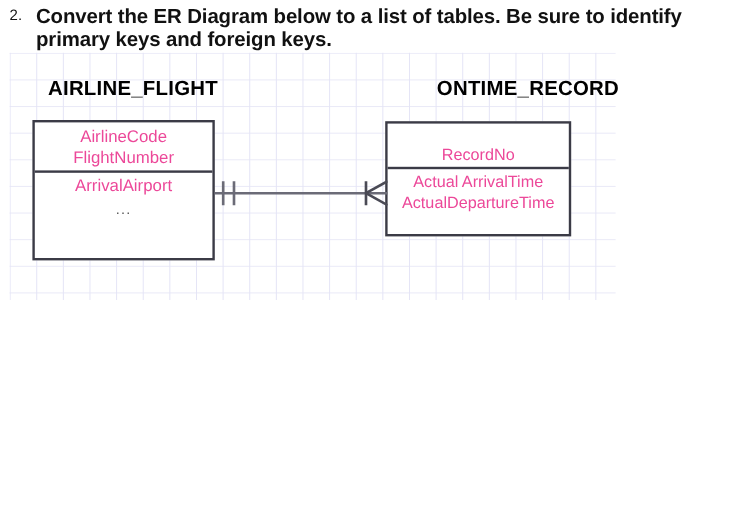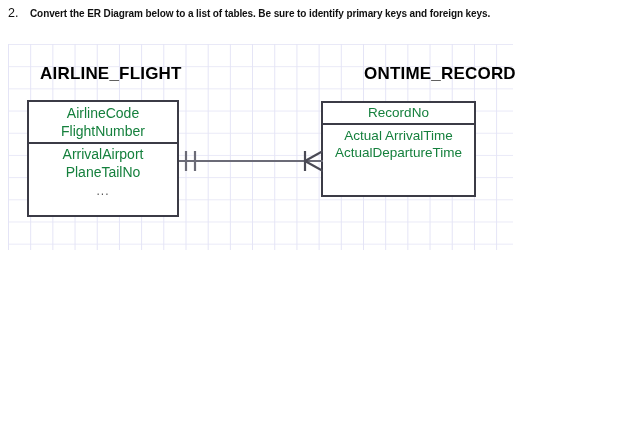--- a/index.html
+++ b/index.html
@@ -27,21 +27,21 @@
   }
   #question .q-num {
     font-size: 12.5px;
     font-weight: 400;
     line-height: 19px;
     width: 22px;
     flex: 0 0 22px;
     color: #111;
   }
   #question .q-text {
-    font-size: 10px;
+    font-size: 17px;
     font-weight: bold;
     line-height: 19px;
     color: #111;
     letter-spacing: -0.1px;
   }
 
   
   #canvas {
     position: absolute;
     left: 8px;
@@ -83,38 +83,38 @@
     padding: 2px 6px;
     text-align: center;
   }
   .entity-section.key-section {
     border-bottom: 2px solid #3b3b46;
   }
   .attr {
     font-size: 14px;
     line-height: 17.5px;
     white-space: nowrap;
-    color: #15803d;
+    color: #ec4899;
   }
   .attr.ellipsis {
     font-size: 12px;
     line-height: 20px;
     color: #555;
     letter-spacing: 1px;
   }
 
   
   #entity-airline-flight-title { left: 40px; top: 64px; }
   #entity-airline-flight-box   { left: 27px; top: 100px; width: 152px; height: 117px; }
   #entity-airline-flight-box .key-section { height: 42px; padding-top: 3px; }
 
   
   #entity-ontime-record-title { left: 364px; top: 64px; }
   #entity-ontime-record-box   { left: 321px; top: 101px; width: 155px; height: 96px; }
-  #entity-ontime-record-box .key-section { height: 22px; padding-top: 1px; }
+  #entity-ontime-record-box .key-section { height: 38px; padding-top: 17px; }
   #entity-ontime-record-box .attr { font-size: 13.5px; line-height: 17px; }
 
   
   #relationship {
     position: absolute;
     left: 179px;
     top: 148px;
     width: 144px;
     height: 26px;
   }
@@ -134,21 +134,20 @@
 
 <div class="entity-title" id="entity-airline-flight-title">AIRLINE_FLIGHT</div>
 
 <div class="entity-box" id="entity-airline-flight-box">
   <div class="entity-section key-section">
     <div class="attr">AirlineCode</div>
     <div class="attr">FlightNumber</div>
   </div>
   <div class="entity-section">
     <div class="attr">ArrivalAirport</div>
-    <div class="attr">PlaneTailNo</div>
     <div class="attr ellipsis">...</div>
   </div>
 </div>
 
 <div class="entity-title" id="entity-ontime-record-title">ONTIME_RECORD</div>
 
 <div class="entity-box" id="entity-ontime-record-box">
   <div class="entity-section key-section">
     <div class="attr">RecordNo</div>
   </div>

